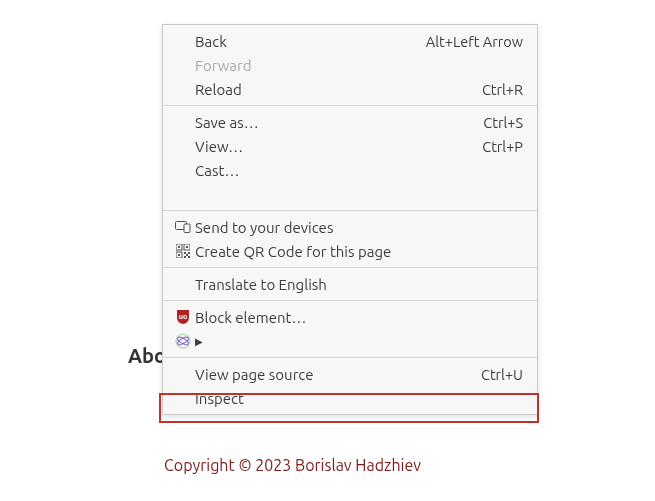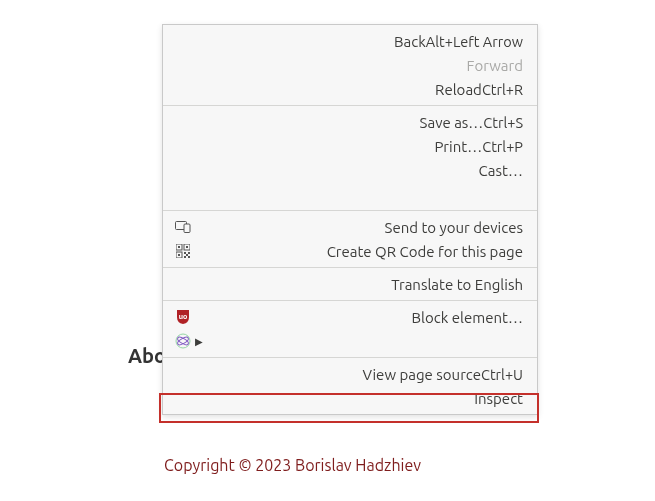--- a/index.html
+++ b/index.html
@@ -40,21 +40,20 @@
     border: 1px solid #c9c9c9;
     box-shadow: 0 2px 6px rgba(0,0,0,0.12);
     padding: 4px 0;
   }
   .menu-item {
     display: flex;
     align-items: center;
     height: 24px;
     padding: 0 14px 0 8px;
     cursor: default;
-    text-align: right;
   }
   .menu-item.disabled .label,
   .menu-item.disabled .shortcut {
     color: #a9a9a7;
   }
   .icon-slot {
     width: 24px;
     height: 24px;
     display: flex;
     align-items: center;
@@ -114,21 +113,21 @@
   <div class="separator"></div>
 
   <div class="menu-item">
     <span class="icon-slot"></span>
     <span class="label">Save as…</span>
     <span class="shortcut">Ctrl+S</span>
   </div>
 
   <div class="menu-item">
     <span class="icon-slot"></span>
-    <span class="label">Print…</span>
+    <span class="label">View…</span>
     <span class="shortcut">Ctrl+P</span>
   </div>
 
   <div class="menu-item">
     <span class="icon-slot"></span>
     <span class="label">Cast…</span>
   </div>
 
   <div class="menu-item">
     <span class="icon-slot"></span>

